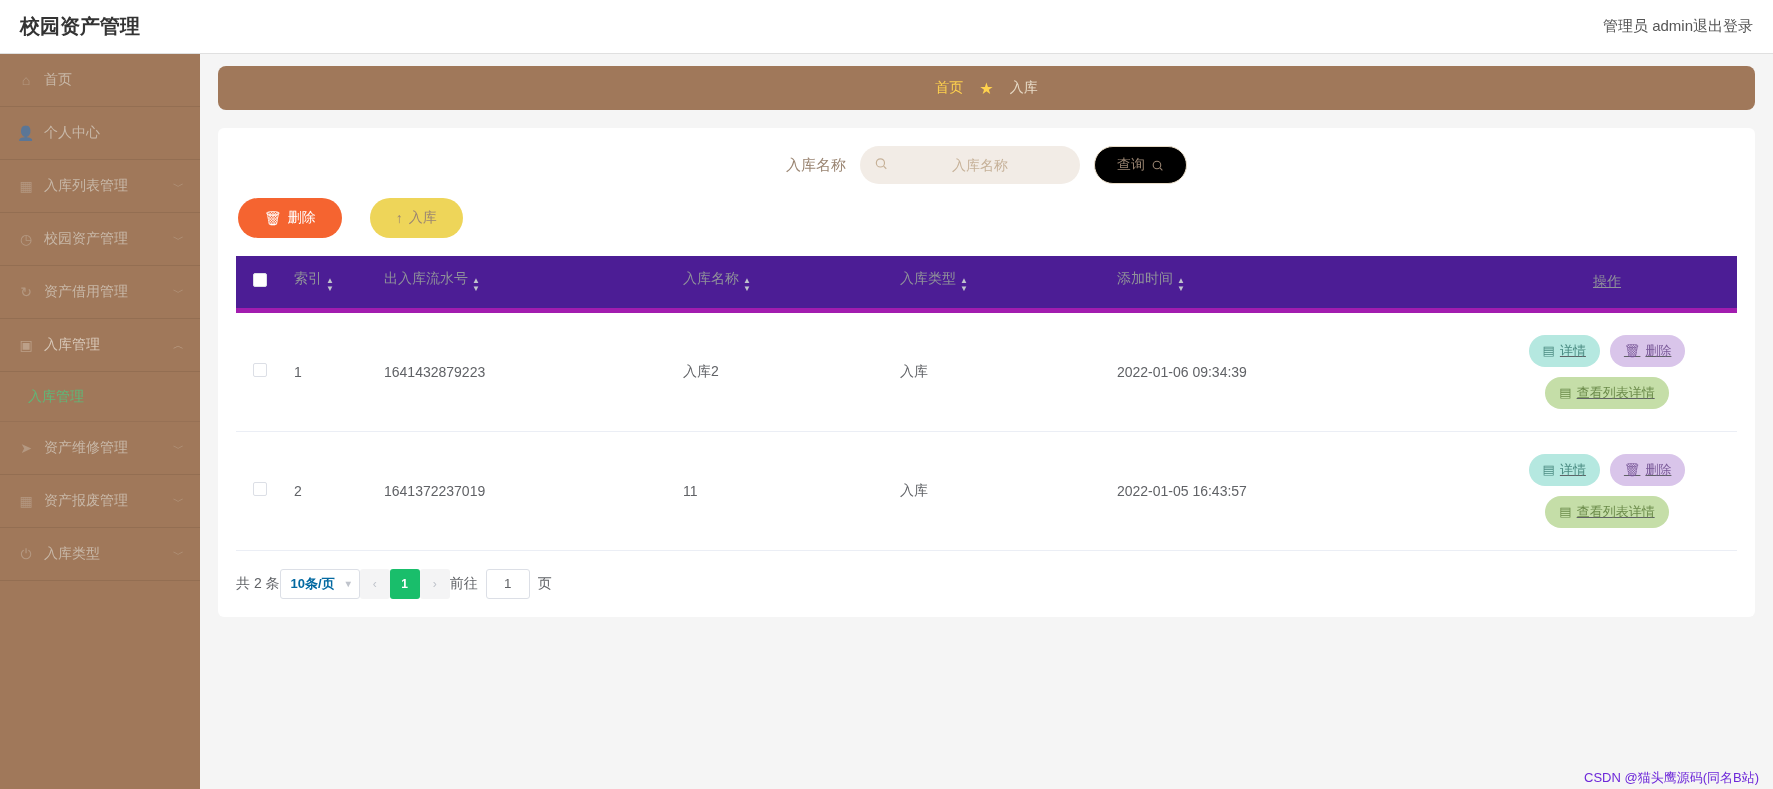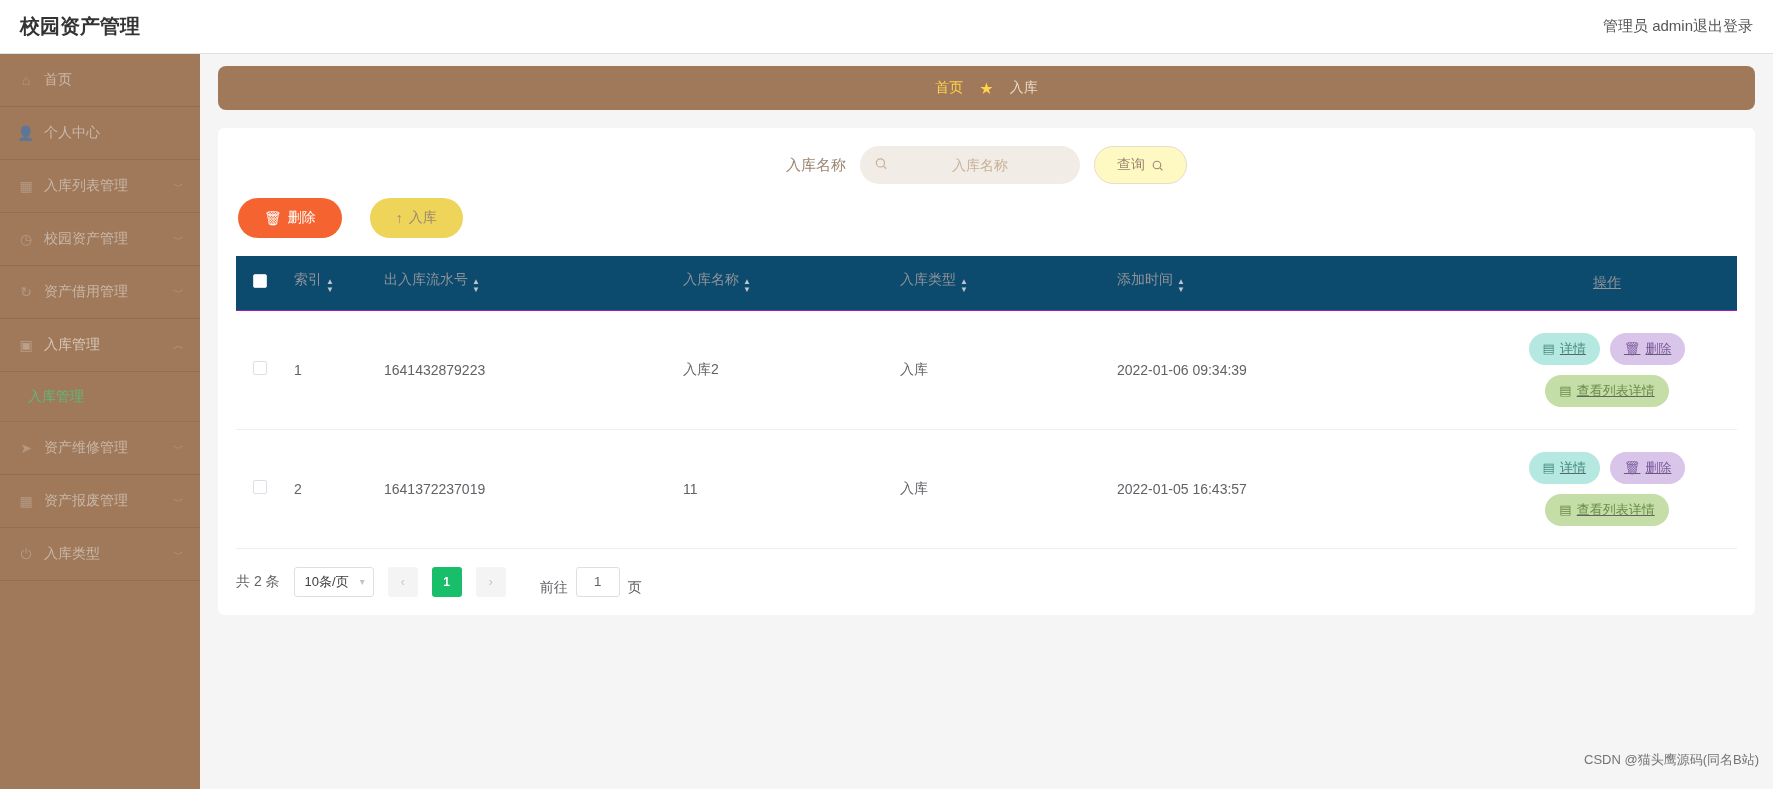--- a/index.html
+++ b/index.html
@@ -32,53 +32,53 @@
     
     .card { background: #fff; border-radius: 6px; padding: 18px; }
     
     
     .search-bar { display: flex; align-items: center; justify-content: center; gap: 14px; margin-bottom: 14px; }
     .search-label { color: #9a8572; font-size: 15px; }
     .search-input-wrap { position: relative; }
     .search-input { width: 220px; height: 38px; border-radius: 20px; border: none; background: #f2ece6; padding: 0 18px 0 38px; color: #9a8572; font-size: 14px; outline: none; }
     .search-input::placeholder { color: #c6b198; text-align: center; }
     .search-icon-el { position: absolute; left: 14px; top: 50%; transform: translateY(-50%); color: #c6b198; }
-    .query-btn { height: 38px; padding: 16px 22px; border-radius: 20px; border: 1px solid #e8dcc8; background: #fef9c3; color: #9a8572; cursor: pointer; display: inline-flex; align-items: center; gap: 6px; font-size: 14px; }
+    .query-btn { height: 38px; padding: 16px 22px; border-radius: 20px; border: 1px solid #e8dcc8; background: #000000; color: #9a8572; cursor: pointer; display: inline-flex; align-items: center; gap: 6px; font-size: 14px; }
     
     
     .actions { display: flex; gap: 28px; margin-bottom: 18px; padding-left: 2px; }
     .btn-delete-bulk { height: 40px; padding: 0 26px; border-radius: 20px; border: none; background: #f56430; color: #fff; cursor: pointer; font-size: 14px; display: inline-flex; align-items: center; gap: 6px; }
     .btn-add { height: 40px; padding: 0 26px; border-radius: 20px; border: none; background: #eed559; color: #9a8572; cursor: pointer; font-size: 14px; display: inline-flex; align-items: center; gap: 6px; }
     
     
     table { width: 100%; border-collapse: collapse; }
-    thead th { background: #0c4a6e; height: 54px; font-weight: 500; color: #909399; border-bottom: 1px solid #a21caf; text-align: left; padding: 0 10px; font-size: 14px; }
+    thead th { background: #4c1d95; height: 54px; font-weight: 500; color: #909399; border-bottom: 5px solid #a21caf; text-align: left; padding: 0 10px; font-size: 14px; }
     thead th.center, tbody td.center { text-align: center; text-decoration: underline; }
     tbody td { border-bottom: 1px solid #ebeef5; padding: 22px 10px; color: #606266; font-size: 14px; }
     .checkbox { width: 14px; height: 14px; border: 1px solid #dcdfe6; border-radius: 2px; display: inline-block; background: #fff; cursor: pointer; }
     .sort-icon { display: inline-flex; flex-direction: column; margin-left: 4px; line-height: 0; }
     .sort-icon span { font-size: 8px; color: #c0c4cc; line-height: 8px; }
     
     
     .row-actions { display: flex; flex-wrap: wrap; gap: 10px; justify-content: center; max-width: 220px; margin: 0 auto; }
     .rbtn { height: 32px; padding: 0 14px; border-radius: 16px; border: none; cursor: pointer; font-size: 13px; display: inline-flex; align-items: center; gap: 5px; }
     .rbtn-detail { background: #b5e8e0; color: #4a8b82; }
     .rbtn-del { background: #d9c5ea; color: #7a5999; }
     .rbtn-list { background: #c5dea8; color: #6b8b4a; }
     
     
-    .pagination { display: flex; align-items: center; gap: 14px; margin-top: 18px; color: #606266; }
-    .page-select { height: 30px; border: 1px solid #dcdfe6; border-radius: 3px; padding: 0 24px 0 10px; background: #fff; color: #404040; font-size: 13px; position: relative; display: inline-flex; align-items: center; cursor: pointer; }
+    .pagination { display: flex; align-items: center; margin-top: 18px; color: #606266; }
+    .page-select { height: 30px; border: 1px solid #dcdfe6; border-radius: 3px; padding: 0 24px 0 10px; background: #fff; color: #0369a1; font-size: 13px; position: relative; display: inline-flex; align-items: center; cursor: pointer; font-weight: bold; }
     .page-select::after { content: "▾"; position: absolute; right: 8px; color: #c0c4cc; font-size: 10px; }
     .page-btn { width: 30px; height: 30px; display: inline-flex; align-items: center; justify-content: center; background: #f4f4f5; color: #c0c4cc; border-radius: 3px; cursor: pointer; font-size: 12px; }
     .page-btn.active { background: #19be6b; color: #fff; font-weight: 600; }
-    .page-jump { display: inline-flex; align-items: flex-end; gap: 8px; margin-left: 20px; }
+    .page-jump { display: inline-flex; align-items: center; gap: 8px; }
     .page-jump input { width: 44px; height: 30px; border: 1px solid #dcdfe6; border-radius: 3px; text-align: center; color: #606266; }
     
-    .footer-note { position: fixed; bottom: 20px; right: 14px; color: #737373; font-size: 13px; margin-left: 48px; }
+    .footer-note { position: fixed; bottom: 2px; right: 14px; color: #6d28d9; font-size: 13px; margin-left: 48px; }
   </style>
 </head>
 <body>
 
 <div class="header">
   <div class="header-title">校园资产管理</div>
   <div class="header-right">
     <span>管理员 admin</span>
     <span>退出登录</span>
   </div>

